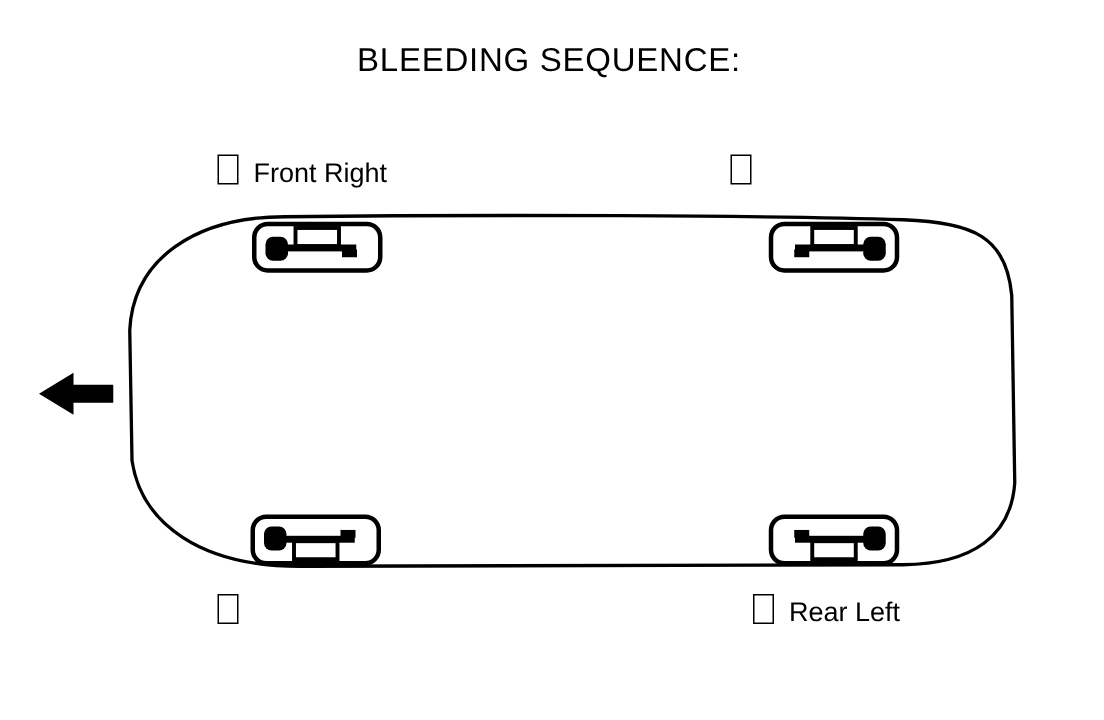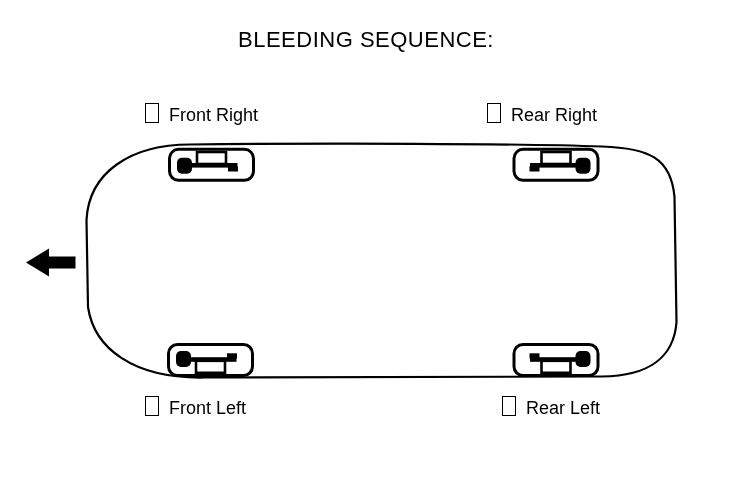--- a/index.html
+++ b/index.html
@@ -60,24 +60,24 @@
     <use href="#wheel-unit" transform="translate(556,360) scale(-1,-1)"></use>
 
     <polygon points="26,262.5 49,248.5 49,256.5 75.5,256.5 75.5,268.5 49,268.5 49,276.5" fill="#000000"></polygon>
   </svg>
 
   <div class="wheel-label lbl-fr">
     <span class="seqbox"></span><span>Front Right</span>
   </div>
 
   <div class="wheel-label lbl-rr">
-    <span class="seqbox"></span><span>Rear Right</span>
+    <span class="seqbox"></span>
   </div>
 
   <div class="wheel-label lbl-fl">
-    <span class="seqbox"></span><span>Front Left</span>
+    <span class="seqbox"></span>
   </div>
 
   <div class="wheel-label lbl-rl">
     <span class="seqbox"></span><span>Rear Left</span>
   </div>
 
 </div>
 
 </body></html>

